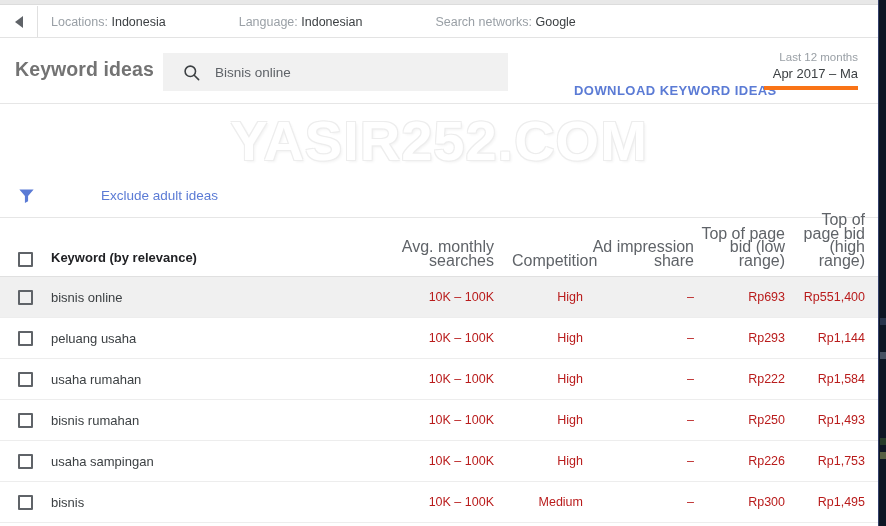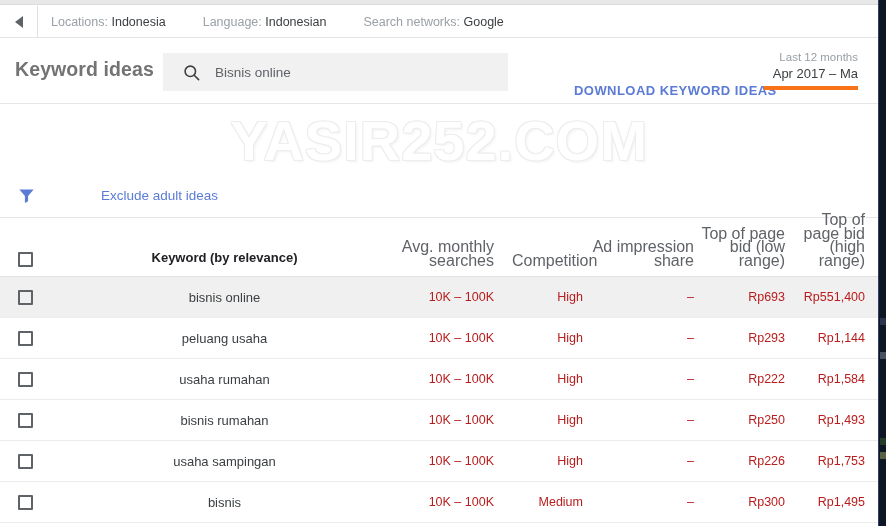--- a/index.html
+++ b/index.html
@@ -57,21 +57,21 @@
     display: flex; align-items: center; justify-content: center;
     border-right: 1px solid #e0e0e0;
     cursor: pointer;
   }
   .back-tri {
     width: 0; height: 0;
     border-top: 6px solid transparent;
     border-bottom: 6px solid transparent;
     border-right: 8px solid #5f6368;
   }
-  .ctx-items { display: flex; align-items: center; padding-left: 13px; }
+  .ctx-items { display: flex; align-items: center; padding-left: 13px; gap: 36px; }
   .ctx-item {
     font-size: 12.5px;
     color: #9aa0a6;
     margin-right: 37px;
     white-space: nowrap;
     cursor: pointer;
   }
   .ctx-item .val { color: #3c4043; }
 
   
@@ -209,21 +209,20 @@
     cursor: pointer;
   }
   .thead .cb { border-color: #5f6368; }
 
   .c-keyword {
     flex: 1 1 auto;
     font-size: 13px;
     color: #3c4043;
     white-space: nowrap;
     overflow: hidden;
-    text-align: center;
   }
   .thead .c-keyword { font-weight: bold; color: #202124; padding-bottom: 2px; }
 
   .c-num {
     flex: 0 0 auto;
     font-size: 12.5px;
     color: #b91c1c;
     text-align: right;
     white-space: nowrap;
     padding-right: 5px;

